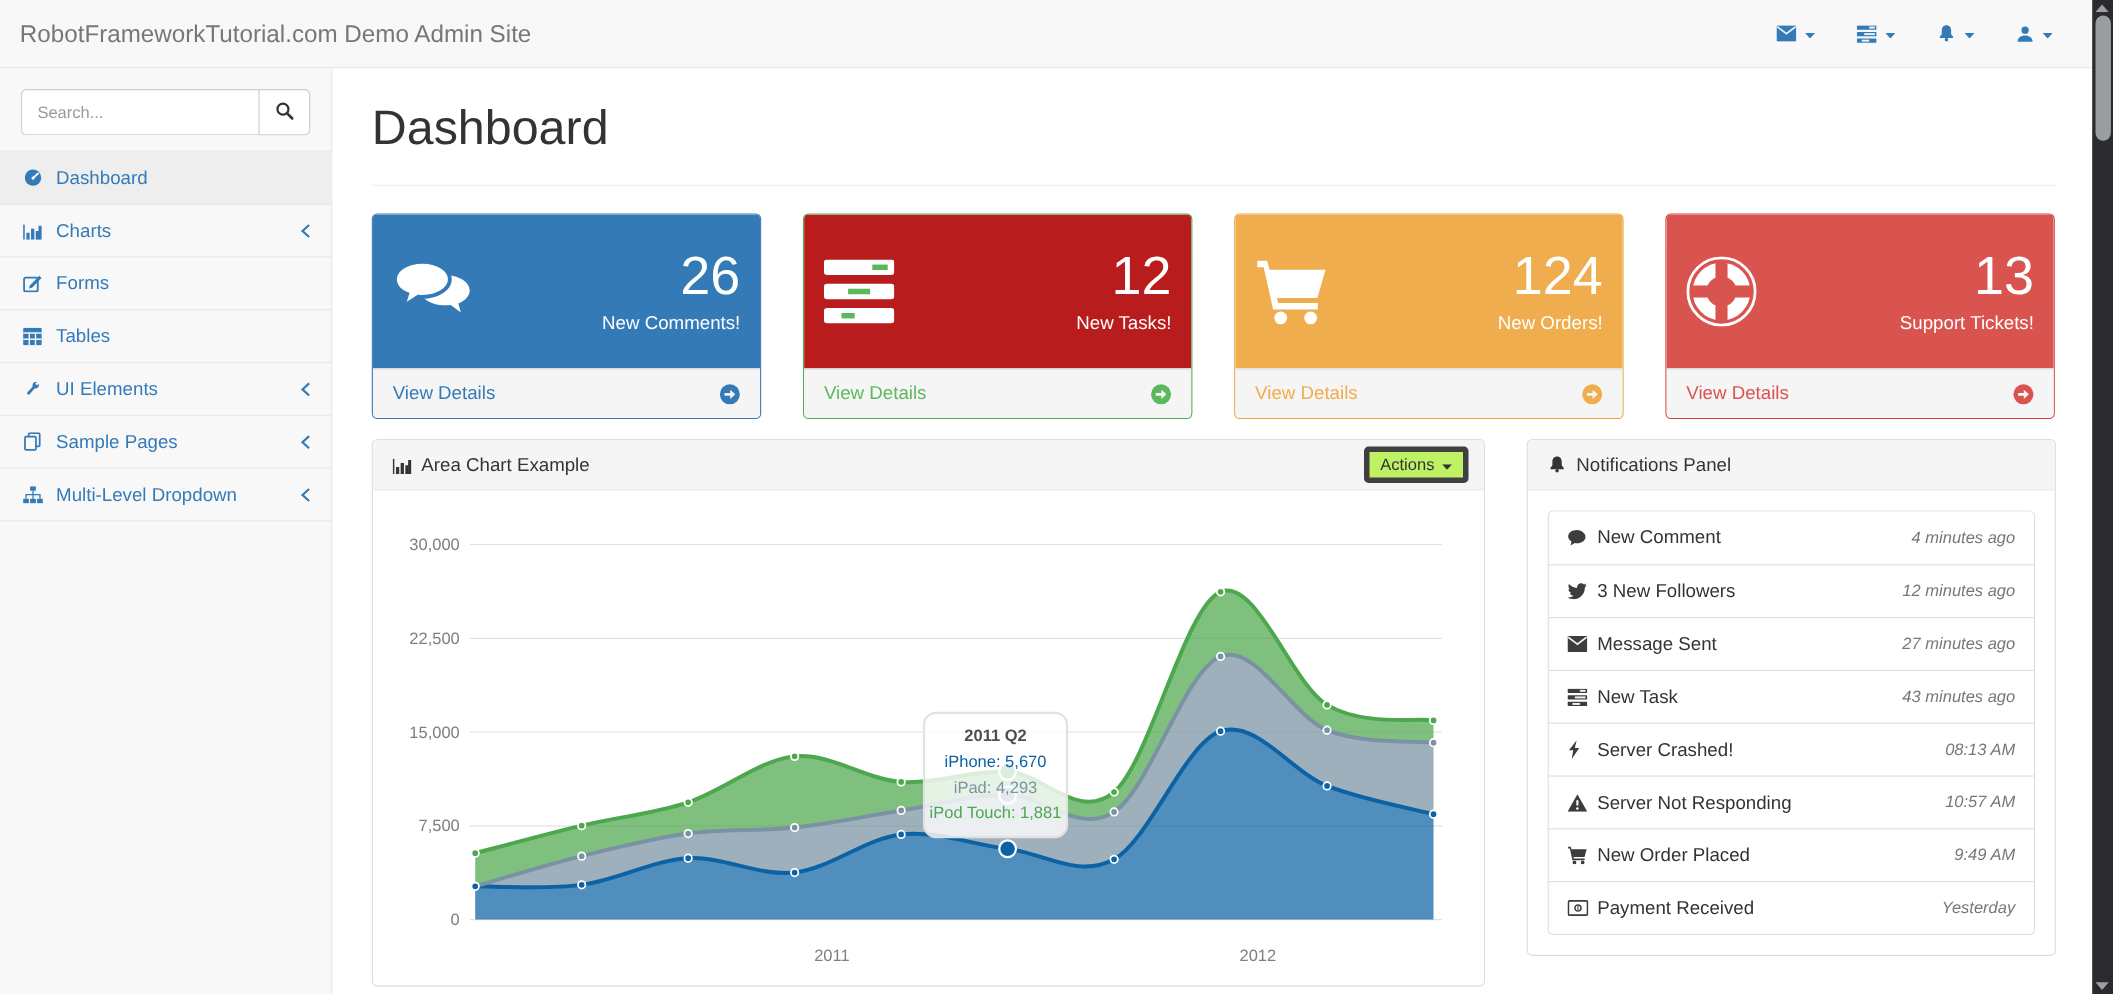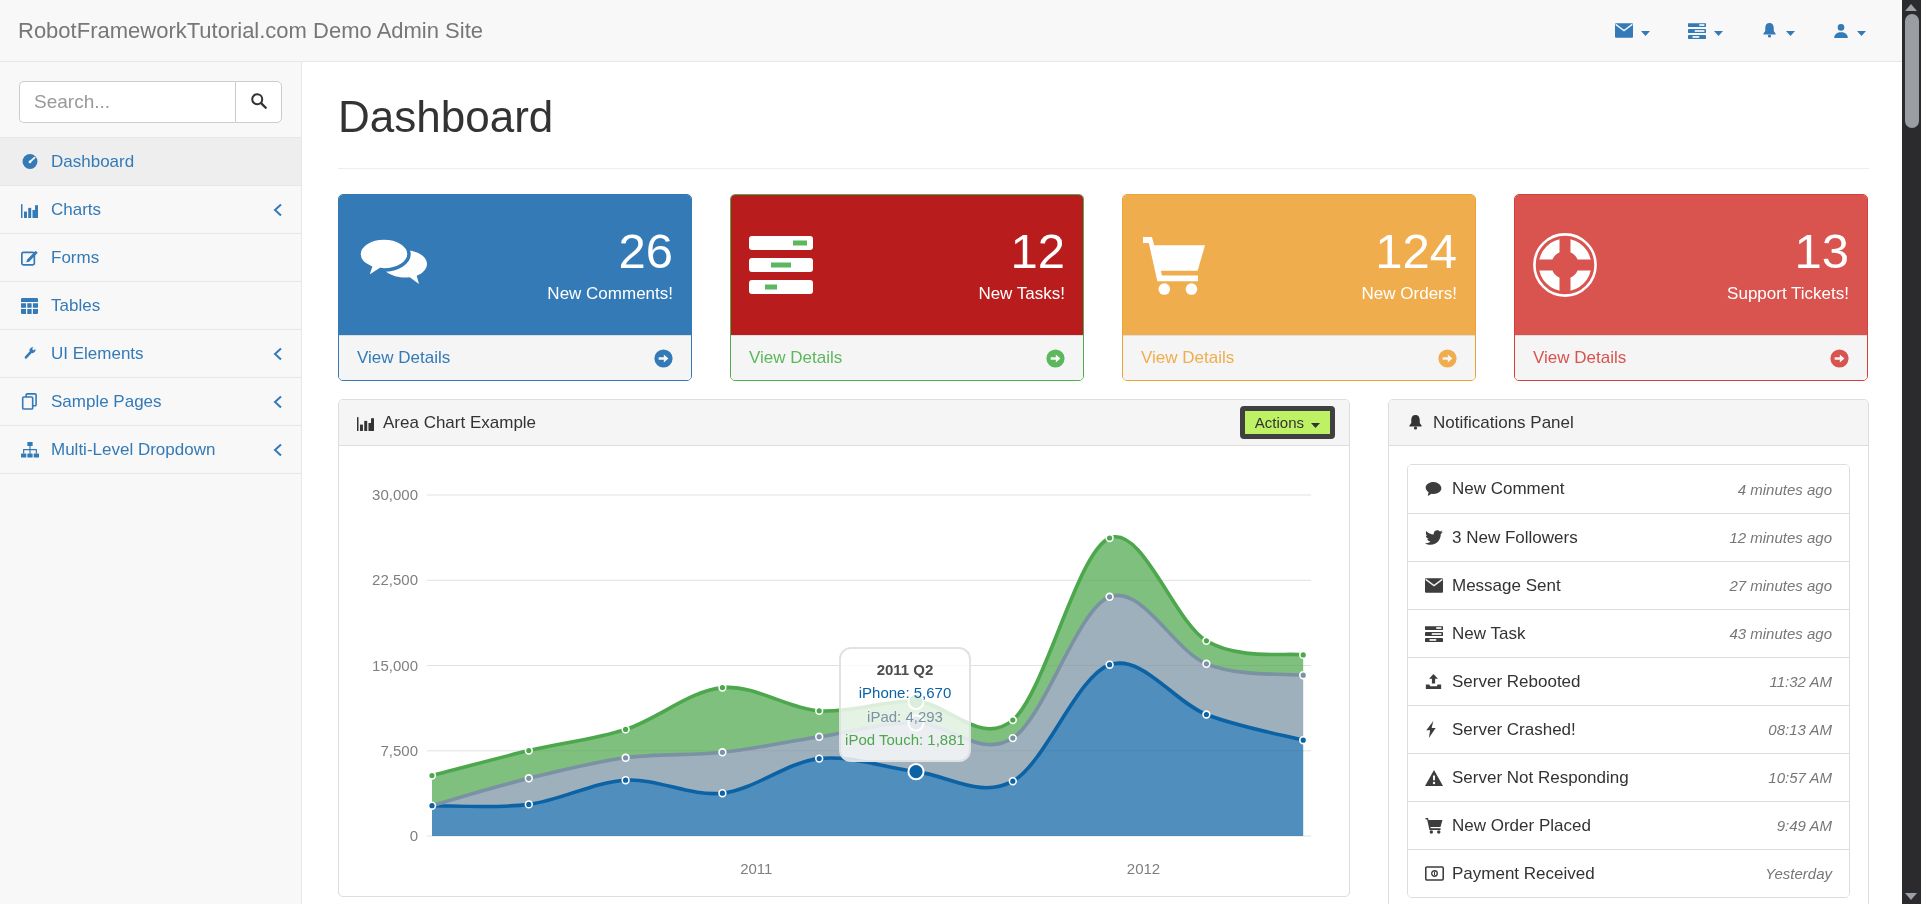--- a/index.html
+++ b/index.html
@@ -13,21 +13,21 @@
   .brand{font-size:22px;color:#777;margin-left:18px;text-decoration:none;white-space:nowrap}
   .nav-icons{list-style:none;display:flex;margin:0 36px 0 auto;padding:0;height:62px}
   .nav-icon-item{display:flex;align-items:center;gap:8px;padding:0 19px;color:#337ab7;cursor:pointer}
   .nav-icon-item .nicon{display:flex;align-items:center}
 
   
   .sidebar{position:absolute;top:62px;left:0;width:302px;bottom:0;background:#f8f8f8;
            border-right:1px solid #e7e7e7;z-index:4}
   .search-group{display:flex;margin:19px 19px 14px 19px;height:42px}
   .search-input{flex:1;min-width:0;border:1px solid #ccc;border-right:none;border-radius:5px 0 0 5px;
-                padding:0 14px;font-size:19px;color:#555;background:#fff;outline:none}
+                padding:0 14px;font-size:15px;color:#555;background:#fff;outline:none}
   .search-input::placeholder{color:#999}
   .search-btn{width:47px;border:1px solid #ccc;background:#fff;border-radius:0 5px 5px 0;
               display:flex;align-items:center;justify-content:center;color:#333;cursor:pointer}
   .side-nav{list-style:none;margin:0;padding:0;border-top:1px solid #e7e7e7}
   .side-item{display:flex;align-items:center;height:48px;padding:0 18px 0 21px;color:#337ab7;
              font-size:17px;border-bottom:1px solid #e7e7e7;cursor:pointer;background:transparent}
   .side-item.active{background:#eee}
   .side-item .ic{width:30px;display:flex;align-items:center}
   .side-item .chev{margin-left:auto;display:flex;align-items:center}
 
@@ -545,30 +545,20 @@
                       <rect x="10" y="0.9" width="4.6" height="1.6"></rect>
                       <rect x="6" y="6.2" width="8.6" height="1.6"></rect>
                       <rect x="4" y="11.5" width="6" height="1.6"></rect>
                     </g>
                   </svg>
                 </span>
                 <span>New Task</span>
                 <span class="time">43 minutes ago</span>
               </a>
 
-              <a class="list-item">
-                <span class="ic">
-                  <svg width="17" height="16" viewBox="0 0 16 15" fill="currentColor">
-                    <path d="M8 0l4.2 4.5H9.5V9h-3V4.5H3.8z"></path>
-                    <path d="M.8 9.8h3.2l1 1.6h6l1-1.6h3.2V14H.8z"></path>
-                  </svg>
-                </span>
-                <span>Server Rebooted</span>
-                <span class="time">11:32 AM</span>
-              </a>
 
               <a class="list-item">
                 <span class="ic">
                   <svg width="12" height="17" viewBox="0 0 10 16" fill="currentColor">
                     <path d="M7.2 0L.6 8.6h3.6L3 16l6.4-9.4H5.6z"></path>
                   </svg>
                 </span>
                 <span>Server Crashed!</span>
                 <span class="time">08:13 AM</span>
               </a>

